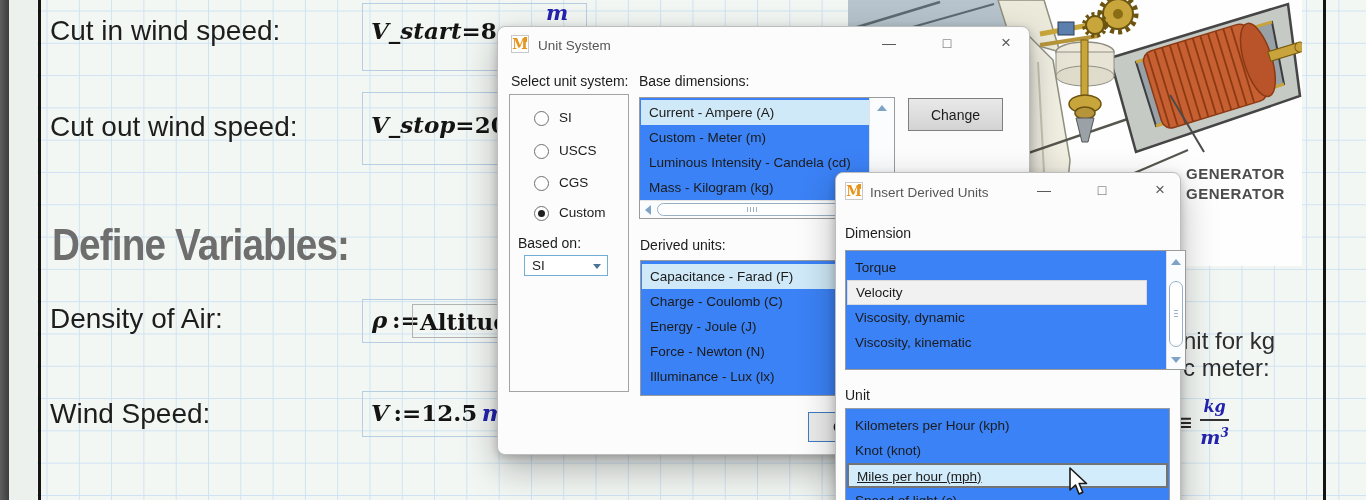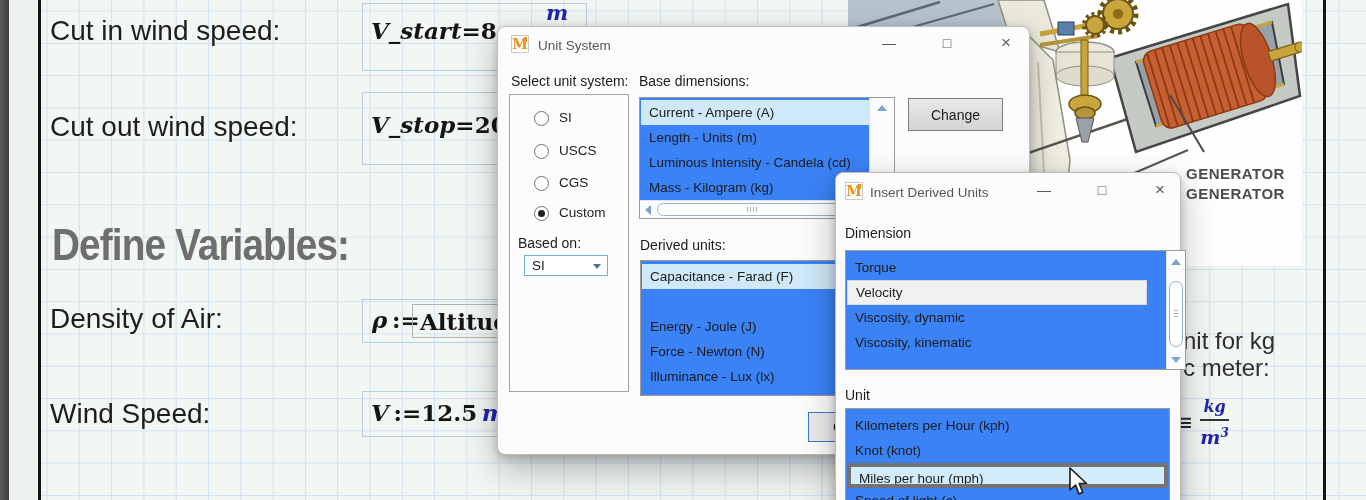--- a/index.html
+++ b/index.html
@@ -60,21 +60,21 @@
 
   .combo { position:absolute; background:#fff; border:1px solid #72aed6; font-size:13.5px; }
   .combo-text { position:absolute; left:7px; top:2px; }
   .combo-arrow { position:absolute; right:6px; top:8px; width:0; height:0;
     border-left:4px solid transparent; border-right:4px solid transparent; border-top:5px solid #4a7396; }
 
   .listbox { position:absolute; background:#3b82f6; border:1px solid #9b9b9b; overflow:hidden; }
   .lrow { position:absolute; left:1px; height:25px; line-height:25px; padding-left:8px;
     font-size:13.5px; color:#1b1b1b; white-space:nowrap; overflow:hidden; }
   .sel-blue { background:#cfe9f8; }
-  .sel-blue-bordered { background:#d3ecfb; border:4px solid #737373; line-height:23px;text-decoration:underline; }
+  .sel-blue-bordered { background:#d3ecfb; border:2px solid #737373; line-height:23px;text-decoration:underline; }
   .sel-gray { background:#f1f1f1; border:1px solid #dadada; line-height:23px; }
 
   .vsb { position:absolute; background:#fbfcfd; border-left:1px solid #e3e3e3; }
   .hsb { position:absolute; background:#fbfcfd; border-top:1px solid #e3e3e3; }
   .sb-up { position:absolute; left:50%; margin-left:-5px; width:0; height:0;
     border-left:5px solid transparent; border-right:5px solid transparent; border-bottom:6px solid #7fa3c6; }
   .sb-down { position:absolute; left:50%; margin-left:-5px; width:0; height:0;
     border-left:5px solid transparent; border-right:5px solid transparent; border-top:6px solid #7fa3c6; }
   .sb-left { position:absolute; top:50%; margin-top:-5px; width:0; height:0;
     border-top:5px solid transparent; border-bottom:5px solid transparent; border-right:6px solid #7fa3c6; }
@@ -220,36 +220,37 @@
     </div>
     <div class="dlg-label" style="left:20px;top:208px">Based on:</div>
     <div class="combo" style="left:26px;top:228px;width:84px;height:21px">
       <span class="combo-text">SI</span>
       <span class="combo-arrow"></span>
     </div>
 
     <div class="dlg-label" style="left:141px;top:46px">Base dimensions:</div>
     <div class="listbox" style="left:141px;top:70px;width:256px;height:122px">
       <div class="lrow sel-blue" style="top:2px;width:228px">Current - Ampere (A)</div>
-      <div class="lrow" style="top:27px;width:228px">Length - Units (m)</div>
+      <div class="lrow" style="top:27px;width:228px">Custom - Meter (m)</div>
       <div class="lrow" style="top:52px;width:228px">Luminous Intensity - Candela (cd)</div>
       <div class="lrow" style="top:77px;width:228px">Mass - Kilogram (kg)</div>
       <div class="vsb" style="right:0;top:0;width:25px;height:102px">
         <span class="sb-up" style="top:7px"></span>
       </div>
       <div class="hsb" style="left:0;bottom:0;width:254px;height:18px">
         <span class="sb-left" style="left:5px"></span>
         <span class="sb-thumb-h" style="left:17px;top:2px;width:190px;height:13px"></span>
       </div>
     </div>
     <div class="btn btn-change" style="left:410px;top:71px;width:95px;height:33px">Change</div>
 
     <div class="dlg-label" style="left:142px;top:210px">Derived units:</div>
     <div class="listbox" style="left:142px;top:233px;width:256px;height:136px">
       <div class="lrow sel-blue" style="top:3px;width:228px">Capacitance - Farad (F)</div>
+      <div class="lrow" style="top:28px;width:228px">Charge - Coulomb (C)</div>
       <div class="lrow" style="top:53px;width:228px">Energy - Joule (J)</div>
       <div class="lrow" style="top:103px;width:228px">Illuminance - Lux (lx)</div>
       <div class="lrow" style="top:78px;width:228px">Force - Newton (N)</div>
       <div class="lrow" style="top:128px;width:228px">Inductance - Henry (H)</div>
     </div>
 
     <div class="btn btn-ok" style="left:310px;top:385px;width:70px;height:30px">OK</div>
   </div>
 
   <div id="dlg-insert-derived" class="dialog">

